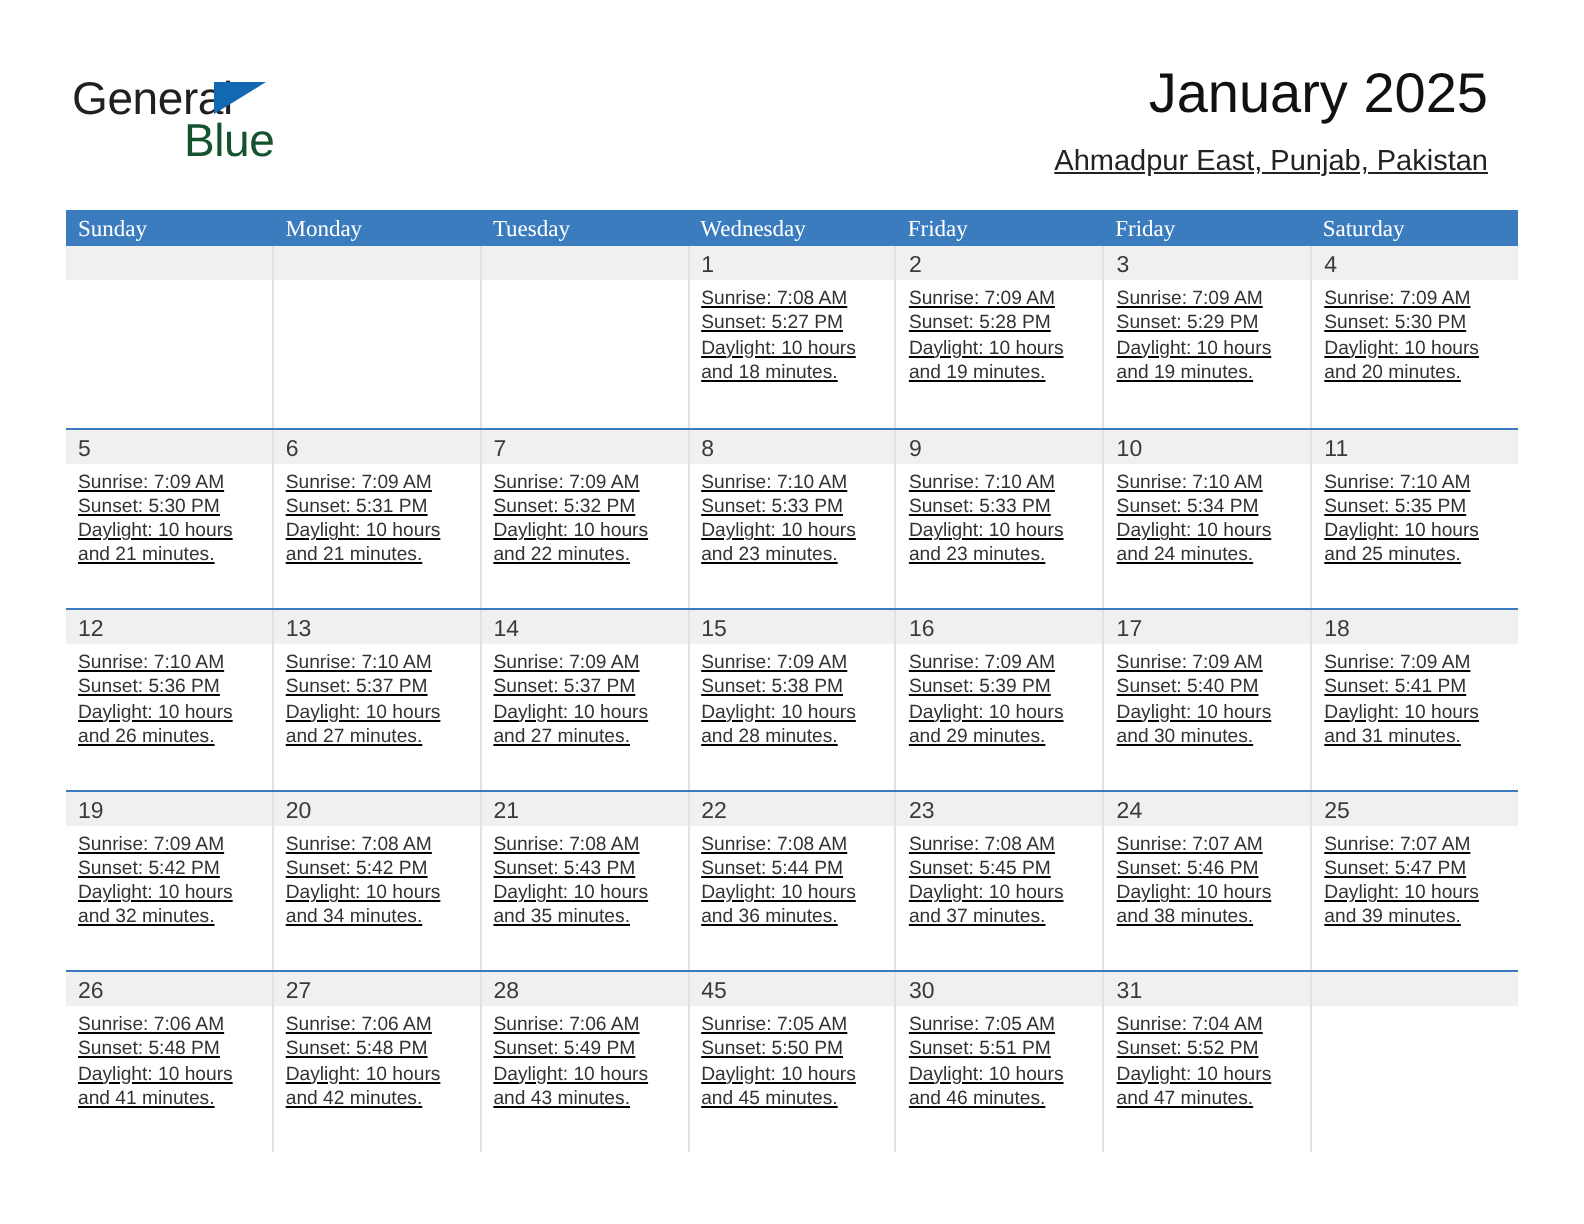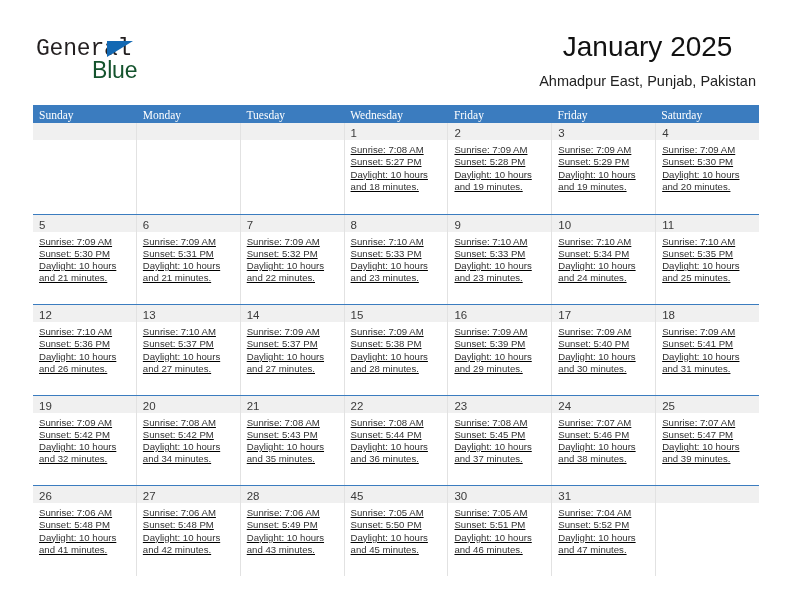--- a/index.html
+++ b/index.html
@@ -35,21 +35,21 @@
     width: 210px;
     height: 56px;
   }
   .logo-general {
     position: absolute;
     left: 0;
     top: 0;
     font-size: 23px;
     color: #231f20;
     letter-spacing: -0.2px;
-    font-family: Liberation Mono, monospace;
+    font-family: Liberation Sans, sans-serif;
   }
   .logo-tri {
     position: absolute;
     left: 71px;
     top: 5px;
     width: 0;
     height: 0;
     border-left: 26px solid #1268b3;
     border-bottom: 16px solid transparent;
   }
@@ -57,36 +57,37 @@
     position: absolute;
     left: 56px;
     top: 21px;
     font-size: 23px;
     color: #14532d;
     letter-spacing: -0.2px;
   }
 
   .title-block {
     position: absolute;
-    right: 0;
+    right: 12px;
     top: 0;
-    text-align: center;
+    text-align: right;
   }
   .cal-title {
     font-size: 28px;
     color: #111111;
     line-height: 34px;
     white-space: nowrap;
   }
   .cal-subtitle {
     font-size: 14.5px;
     color: #222222;
     line-height: 22px;
     margin-top: 6px;
     white-space: nowrap;
+    text-decoration: underline;
   }
 
   
   .calendar {
     position: absolute;
     left: 33px;
     top: 105px;
     width: 726px;
   }
   .weekday-row {

